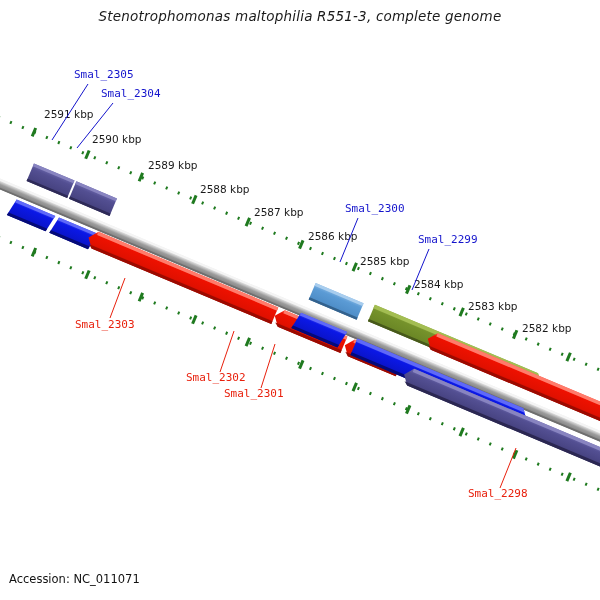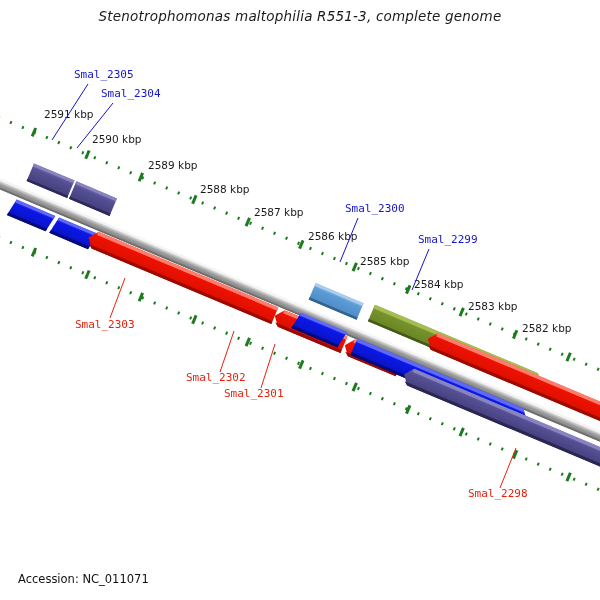--- a/index.html
+++ b/index.html
@@ -13,21 +13,21 @@
   #stage{position:absolute;inset:0;width:552px;height:600px;}
   #title{
     position:absolute;top:8px;left:0;width:600px;
     text-align:center;
     font-style:italic;
     font-size:13.5px;
     color:#1a1a1a;
     letter-spacing:.2px;
   }
   #footer-left{
-    position:absolute;left:18px;top:572px;
+    position:absolute;left:9px;top:572px;
     font-size:11.5px;color:#111;
   }
   #footer-right{
     position:absolute;left:264px;top:572px;
     font-size:11.5px;color:#111;
   }
   svg#map{position:absolute;left:0;top:0;width:600px;height:600px;}
   .lbl{font-size:11px;}
   .lbl-tick{font-size:10.5px;fill:#1a1a1a;}
   .lbl-blue{fill:#1414cc;}

